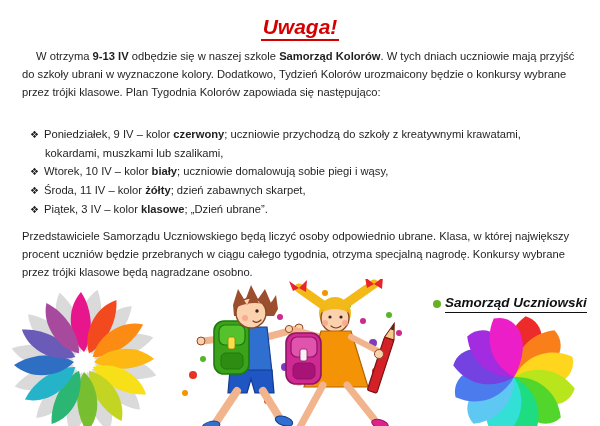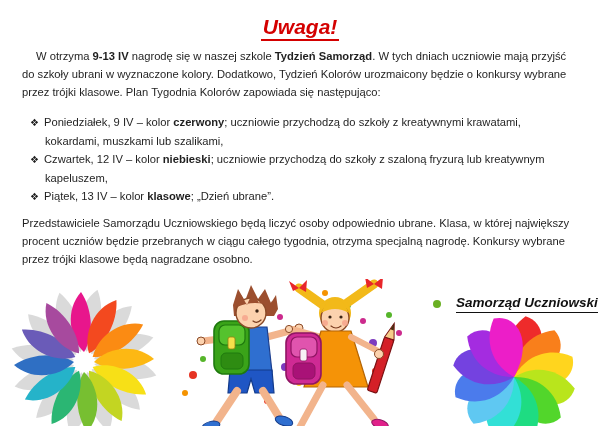--- a/index.html
+++ b/index.html
@@ -13,47 +13,48 @@
   .page{position:relative;width:600px;height:426px;}
   p{margin:0;}
   b{font-weight:bold;text-align:center;}
   .title{margin:13px 0 0;text-align:center;font-size:21px;line-height:27px;font-weight:bold;font-style:italic;}
   .title .title-text{
     color:var(--title_color,#d40000);
     border-bottom:2.2px solid var(--title_color,#d40000);
     padding:0 2px 1px;
   }
   .intro{margin:7px 22px 0;text-indent:14px;}
-  .schedule{margin:12px 22px 0 30px;}
+  .schedule{margin:24px 22px 0 30px;}
   .item{padding-left:15px;text-indent:-15px;}
   .bullet{font-family:"DejaVu Sans",sans-serif;font-size:10px;margin-right:5px;}
   .closing{margin:8px 22px 0;}
   .art{position:absolute;left:0;top:0;width:600px;height:426px;pointer-events:none;}
   .art svg{position:absolute;}
   #leaf-wheel{left:3px;top:272px;}
   #kids{left:175px;top:266px;}
   #pinwheel{left:450px;top:302px;}
-  .signature{position:absolute;left:433px;top:281px;display:flex;align-items:center;gap:15px;}
+  .signature{position:absolute;left:433px;top:281px;display:flex;align-items:center;gap:4px;}
   .sig-dot{width:8px;height:8px;border-radius:50%;background:var(--signature_bullet,#6ab023);flex:0 0 auto;}
   .sig-text{font-weight:bold;font-style:italic;font-size:13.5px;line-height:17px;color:#111;
     border-bottom:1.7px solid #111;padding-bottom:1px;white-space:nowrap;}
 </style>
 </head>
 <body>
 
 <div class="page">
 
   <h1 class="title"><span class="title-text">Uwaga!</span></h1>
 
-  <p class="intro"><span>W otrzyma </span><b>9-13 IV</b><span> nagrodę się w naszej szkole </span><b>Tydzień Samorząd</b><span>. W tych dniach uczniowie mają przyjść do szkoły ubrani w wyznaczone kolory. Dodatkowo, Tydzień Kolorów urozmaicony będzie o konkursy wybrane przez trójki klasowe. Plan Tygodnia Kolorów zapowiada się następująco:</span></p>
+  <p class="intro"><span>W otrzyma </span><b>9-13 IV</b><span> odbędzie się w naszej szkole </span><b>Samorząd Kolorów</b><span>. W tych dniach uczniowie mają przyjść do szkoły ubrani w wyznaczone kolory. Dodatkowo, Tydzień Kolorów urozmaicony będzie o konkursy wybrane przez trójki klasowe. Plan Tygodnia Kolorów zapowiada się następująco:</span></p>
 
   <div class="schedule">
     <div class="item"><span class="bullet">❖</span><span><span>Poniedziałek, 9 IV – kolor </span><b>czerwony</b><span>; uczniowie przychodzą do szkoły z kreatywnymi krawatami, kokardami, muszkami lub szalikami,</span></span></div>
-    <div class="item"><span class="bullet">❖</span><span><span>Czwartek, 12 IV – kolor </span><b>niebieski</b><span>; uczniowie przychodzą do szkoły z szaloną fryzurą lub kreatywnym kapeluszem,</span></span></div>
-    <div class="item"><span class="bullet">❖</span><span><span>Piątek, 13 IV – kolor </span><b>klasowe</b><span>; „Dzień ubrane”.</span></span></div>
+    <div class="item"><span class="bullet">❖</span><span><span>Wtorek, 10 IV – kolor </span><b>biały</b><span>; uczniowie domalowują sobie piegi i wąsy,</span></span></div>
+    <div class="item"><span class="bullet">❖</span><span><span>Środa, 11 IV – kolor </span><b>żółty</b><span>; dzień zabawnych skarpet,</span></span></div>
+    <div class="item"><span class="bullet">❖</span><span><span>Piątek, 3 IV – kolor </span><b>klasowe</b><span>; „Dzień ubrane”.</span></span></div>
   </div>
 
   <p class="closing">Przedstawiciele Samorządu Uczniowskiego będą liczyć osoby odpowiednio ubrane. Klasa, w której największy procent uczniów będzie przebranych w ciągu całego tygodnia, otrzyma specjalną nagrodę. Konkursy wybrane przez trójki klasowe będą nagradzane osobno.</p>
 
   <div class="art">
 
     <svg id="leaf-wheel" width="162" height="152" viewBox="0 0 162 152">
       <g id="leaf-wheel-petals" transform="translate(81,77)">
           <path d="M10 0 C 24 -15, 52 -19, 70 -3 C 52 9, 26 10, 10 0 Z" fill="#dadada" transform="rotate(-77) scale(1.05)"></path>
           <path d="M10 0 C 24 -15, 52 -19, 70 -3 C 52 9, 26 10, 10 0 Z" fill="#dadada" transform="rotate(-47) scale(1.05)"></path>

